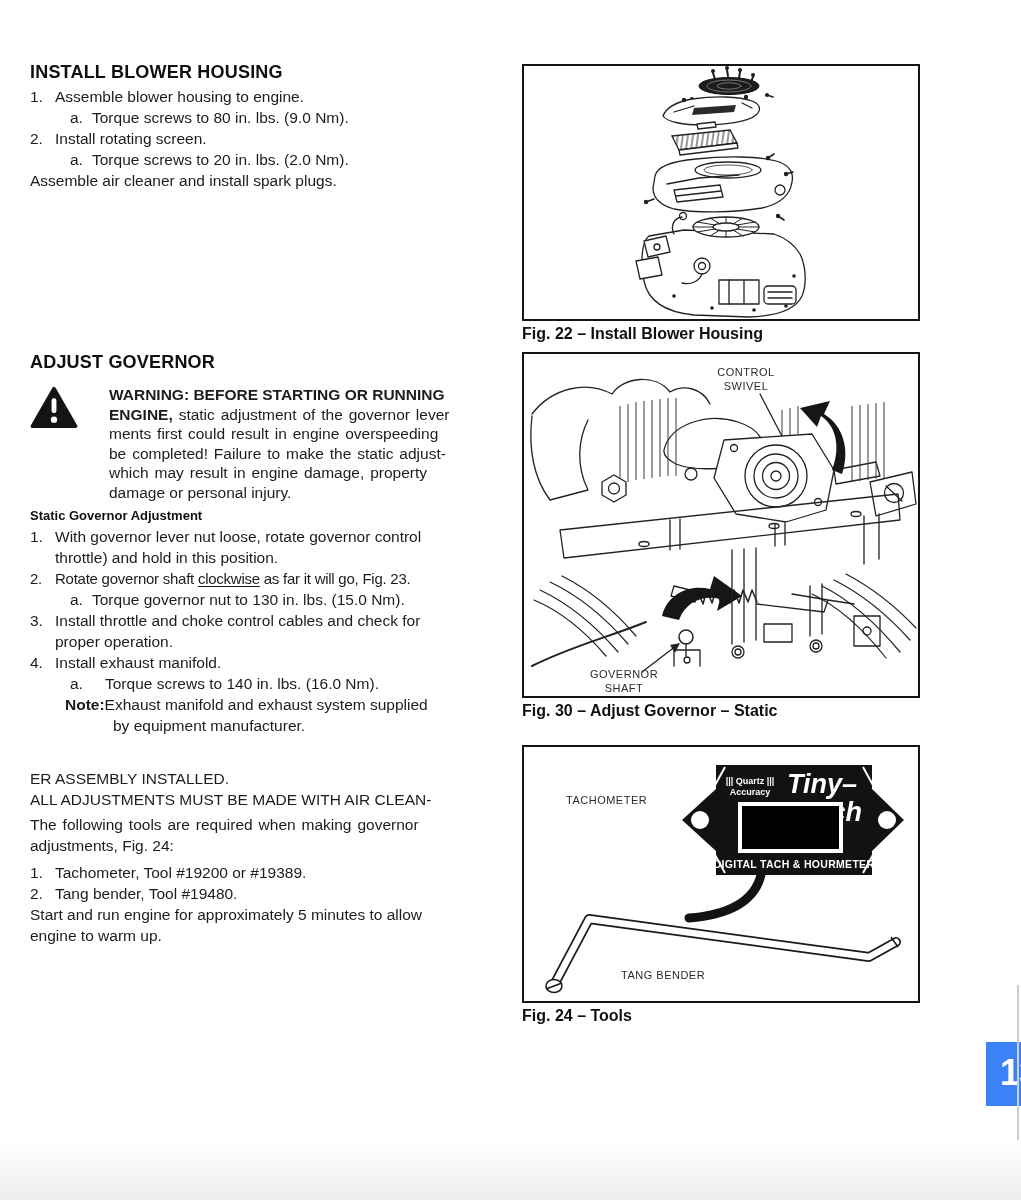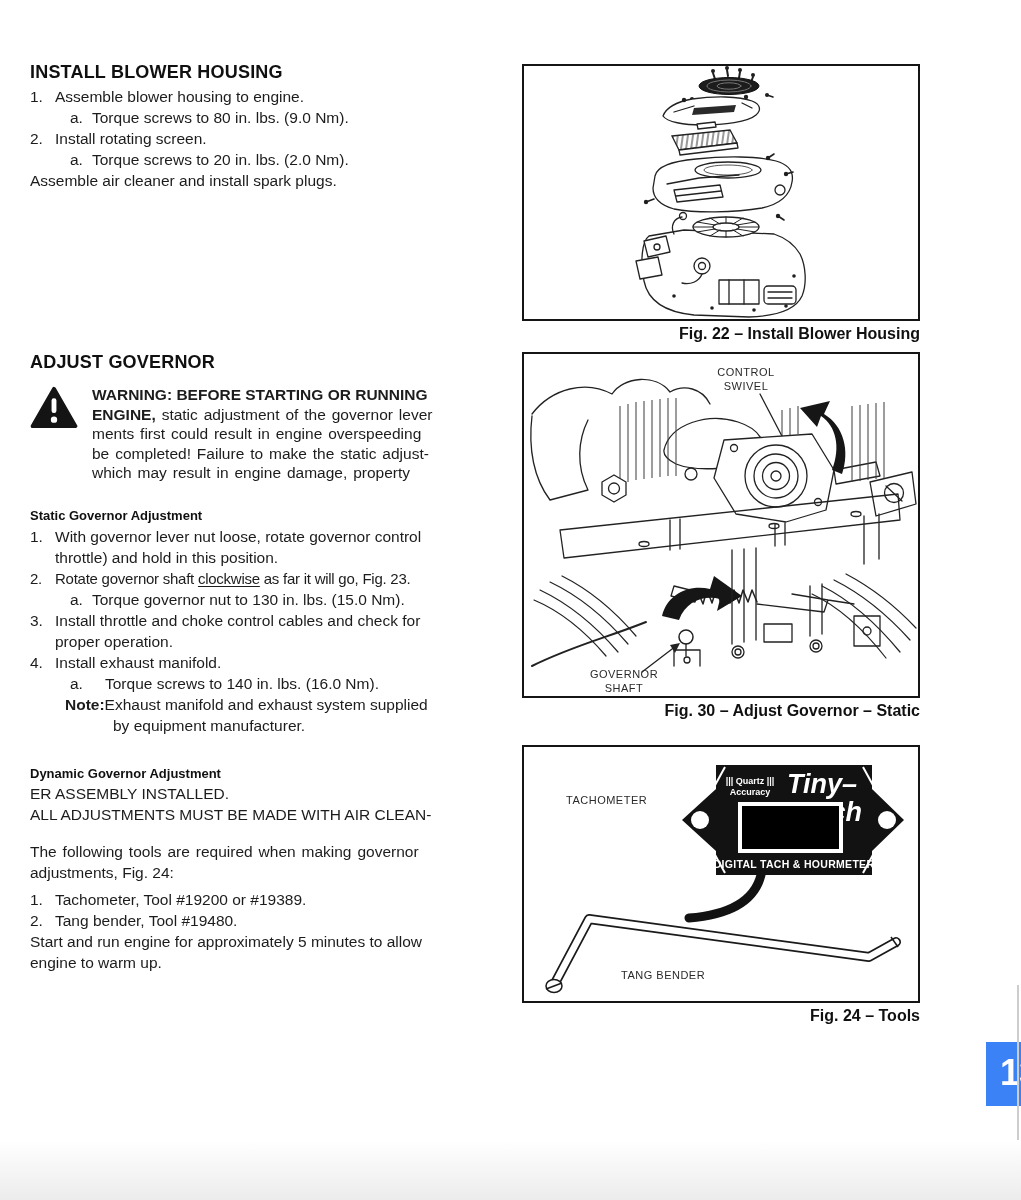--- a/index.html
+++ b/index.html
@@ -21,23 +21,23 @@
   .f{padding-left:0}
   .noteln{padding-left:35px}
   .noteln .m{position:static;font-weight:bold;}
   .note2{padding-left:83px}
   .u{text-decoration:underline;text-underline-offset:2px}
   .ws{word-spacing:1.6px}
   .cond{font-size:15px;letter-spacing:-0.25px}
   .warn-line{line-height:19.5px;font-size:15.5px;white-space:nowrap}
   .wb{font-weight:bold}
   .gap6{margin-top:6px}
-  .gap4{margin-top:16px}
+  .gap4{margin-top:4px}
   .figbox{position:absolute;left:522px;width:394px;border:2px solid #151515;background:#fff}
-  .figcap{position:absolute;left:522px;width:398px;text-align:right;font-weight:bold;font-size:16px;color:#101010}
+  .figcap{position:absolute;left:522px;width:398px;text-align:left;font-weight:bold;font-size:16px;color:#101010}
   .pagenum{
     position:absolute;left:986px;top:1042px;width:35px;height:64px;background:#3b82f6;
     color:#fff;font-weight:bold;font-size:36px;line-height:62px;padding-left:14px;
     box-sizing:border-box;overflow:hidden;letter-spacing:-1px;
   }
   .edge{position:absolute;left:1017px;top:985px;width:2px;height:215px;background:#cdcdcd}
   .shade{position:absolute;left:0;top:1140px;width:1021px;height:60px;
     background:linear-gradient(#ffffff,#ececec)}
   svg{display:block}
   svg line,svg path,svg polygon,svg ellipse,svg circle,svg rect{vector-effect:none}
@@ -79,26 +79,27 @@
 <div class="abs h1" style="left:30px;top:352px">ADJUST GOVERNOR</div>
 
 <div class="abs" style="left:30px;top:386px;width:48px;height:43px">
   <svg width="48" height="43" viewBox="0 0 50 46">
     <polygon points="25,3 48,43 2,43" fill="#141414" stroke="#141414" stroke-width="4" stroke-linejoin="round"></polygon>
     <rect x="22.4" y="13" width="5.2" height="16" rx="2.4" fill="#fff"></rect>
     <circle cx="25" cy="36" r="3.4" fill="#fff"></circle>
   </svg>
 </div>
 
-<div class="abs" style="left:92px;top:385px;width:405px">
+<div class="abs" style="left:109px;top:385px;width:405px">
   <div class="warn-line wb">WARNING: BEFORE STARTING OR RUNNING</div>
   <div class="warn-line ws"><span class="wb">ENGINE,</span><span> static adjustment of the governor lever</span></div>
   <div class="warn-line ws">ments first could result in engine overspeeding</div>
   <div class="warn-line ws">be completed! Failure to make the static adjust-</div>
   <div class="warn-line ws">which may result in engine damage, property</div>
+  <div class="warn-line">damage or personal injury.</div>
 </div>
 
 <div class="abs" style="left:30px;top:508px;width:470px">
   <div class="h2">Static Governor Adjustment</div>
   <div style="margin-top:3px">
     <div class="line n">
         <span class="m">1.</span>
         <span class="t">With governor lever nut loose, rotate governor control</span>
       </div>
     <div class="line c">throttle) and hold in this position.</div>
@@ -122,21 +123,20 @@
     <div class="line a2">
         <span class="m">a.</span>
         <span class="t">Torque screws to 140 in. lbs. (16.0 Nm).</span>
       </div>
     <div class="line noteln"><span class="m">Note:</span><span>Exhaust manifold and exhaust system supplied</span></div>
     <div class="line note2">by equipment manufacturer.</div>
   </div>
 </div>
 
 <div class="abs" style="left:30px;top:766px;width:470px">
-  <div class="h2">Dynamic Governor Adjustment</div>
   <div style="margin-top:2px">
     <div class="line f">ER ASSEMBLY INSTALLED.</div>
     <div class="line f">ALL ADJUSTMENTS MUST BE MADE WITH AIR CLEAN-</div>
     <div class="line f ws gap4">The following tools are required when making governor</div>
     <div class="line f">adjustments, Fig. 24:</div>
     <div class="line n gap6">
         <span class="m">1.</span>
         <span class="t">Tachometer, Tool #19200 or #19389.</span>
       </div>
     <div class="line n">

